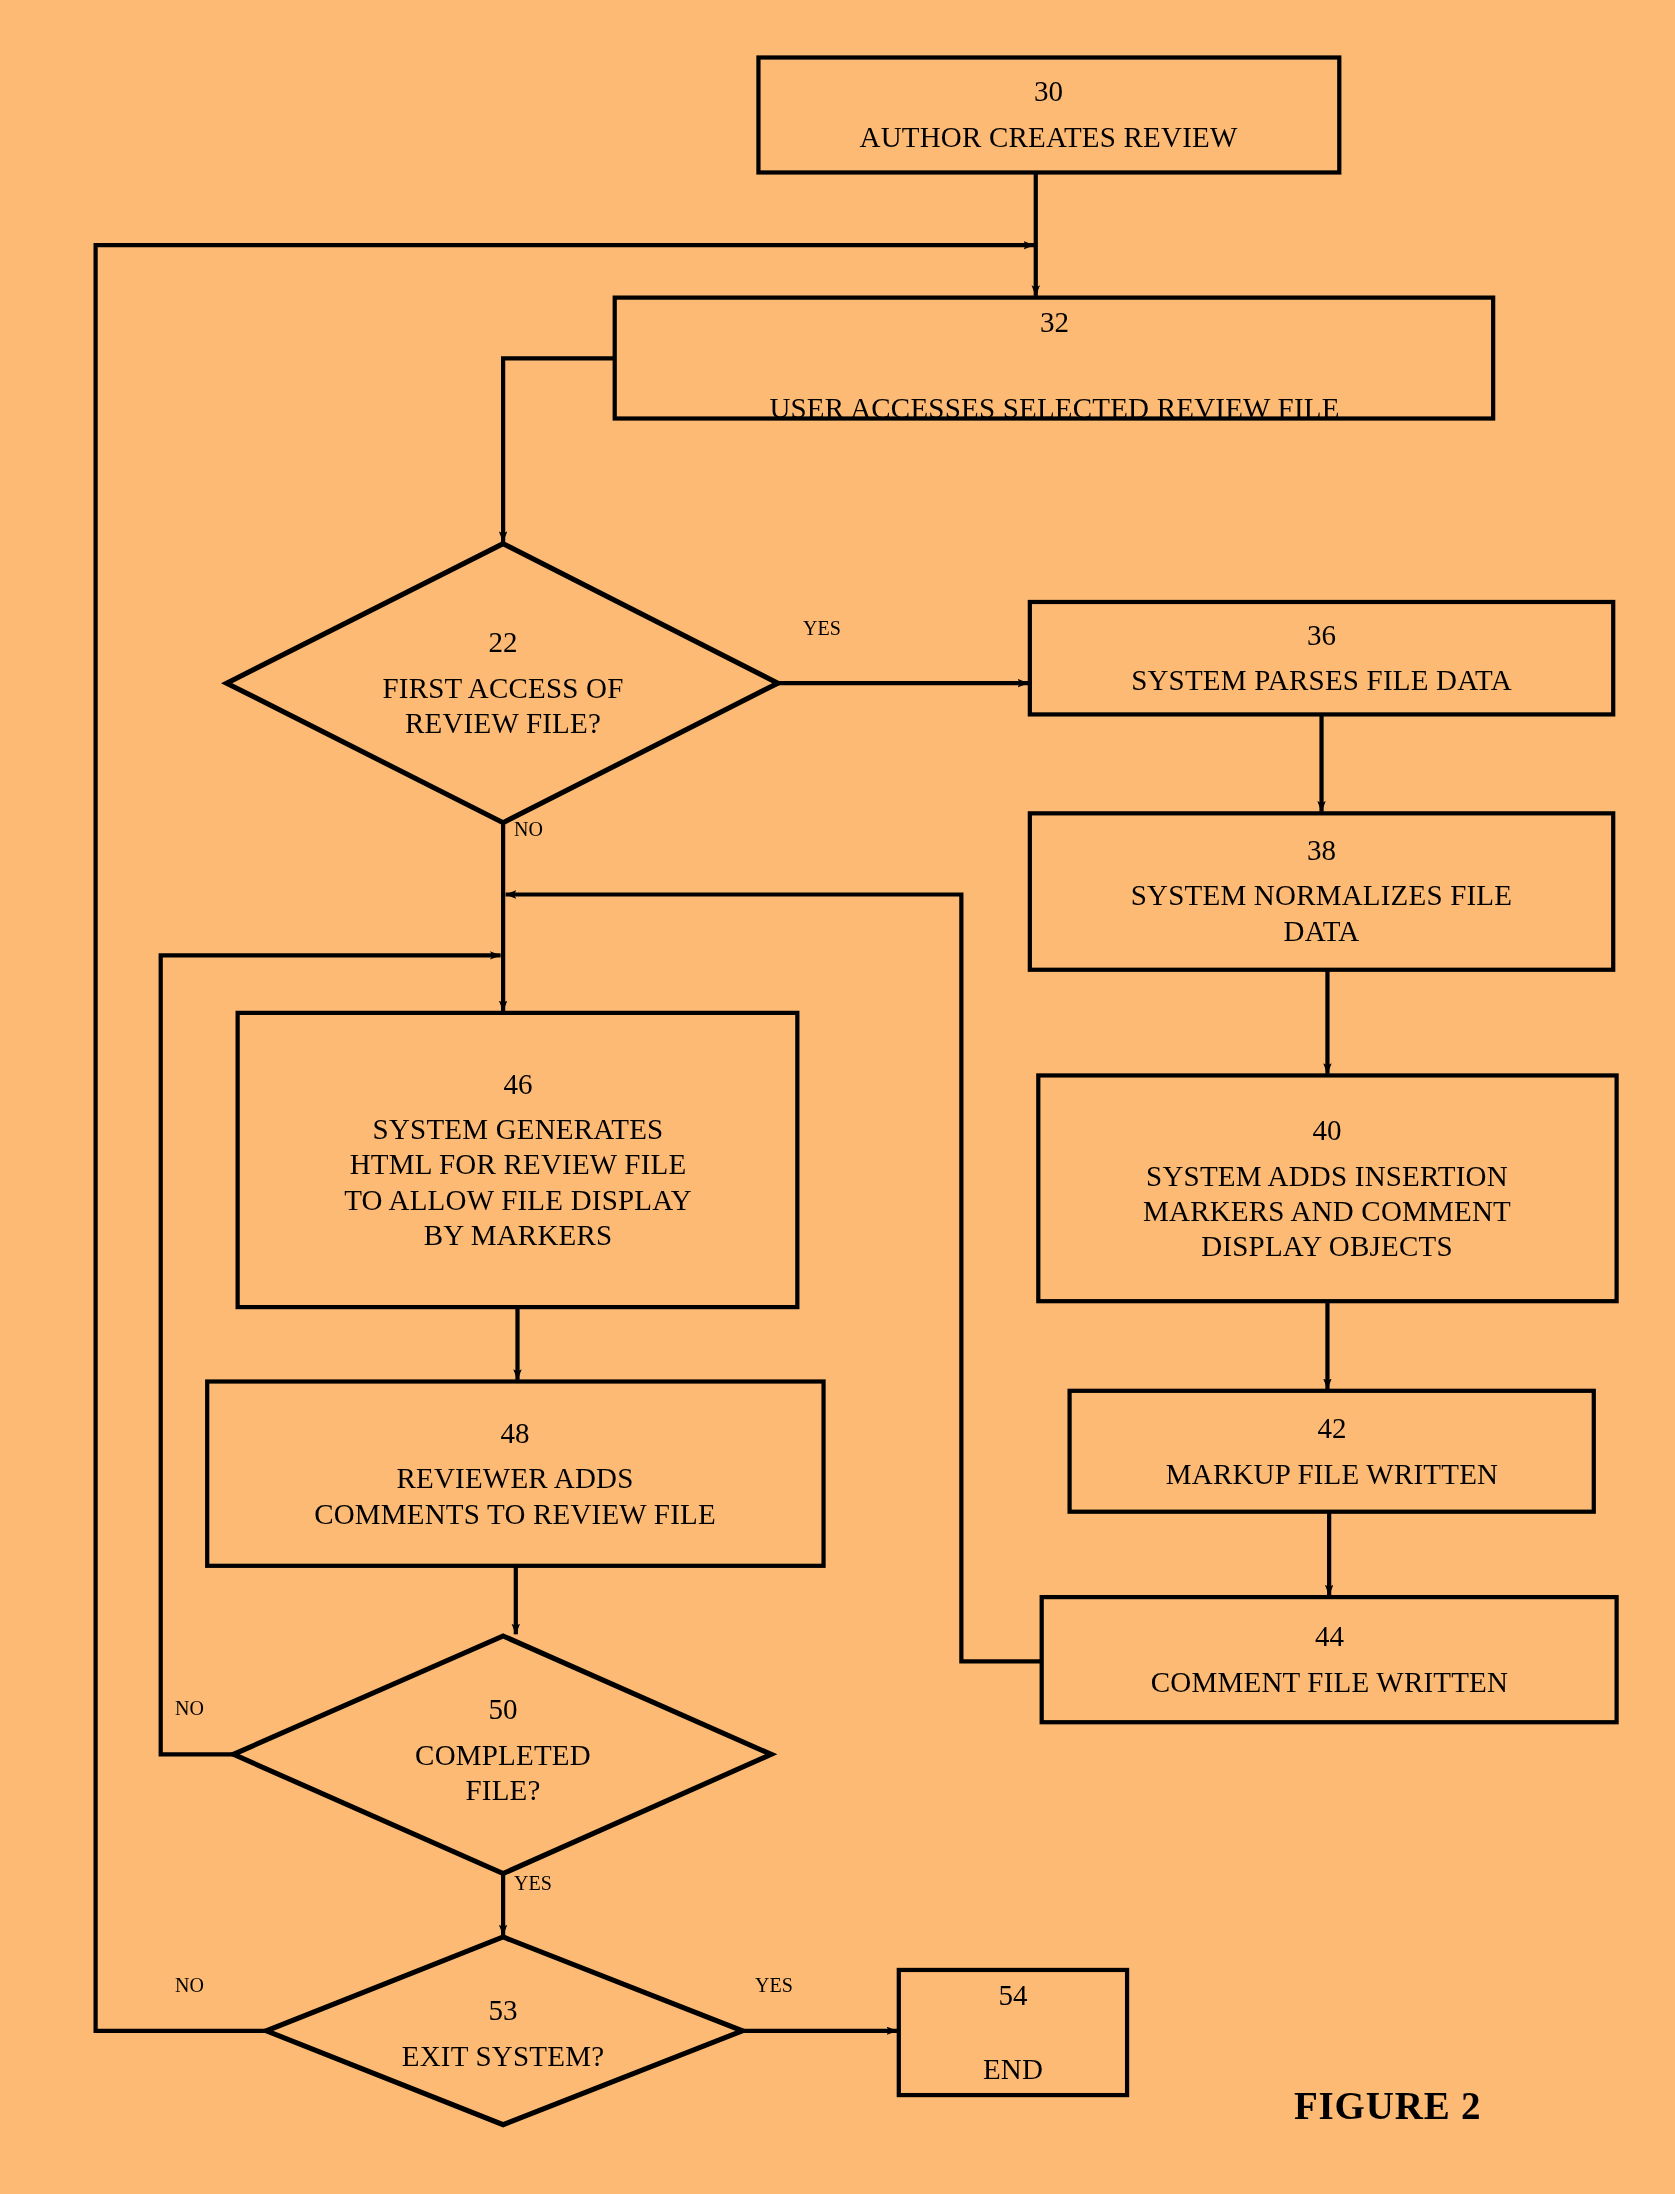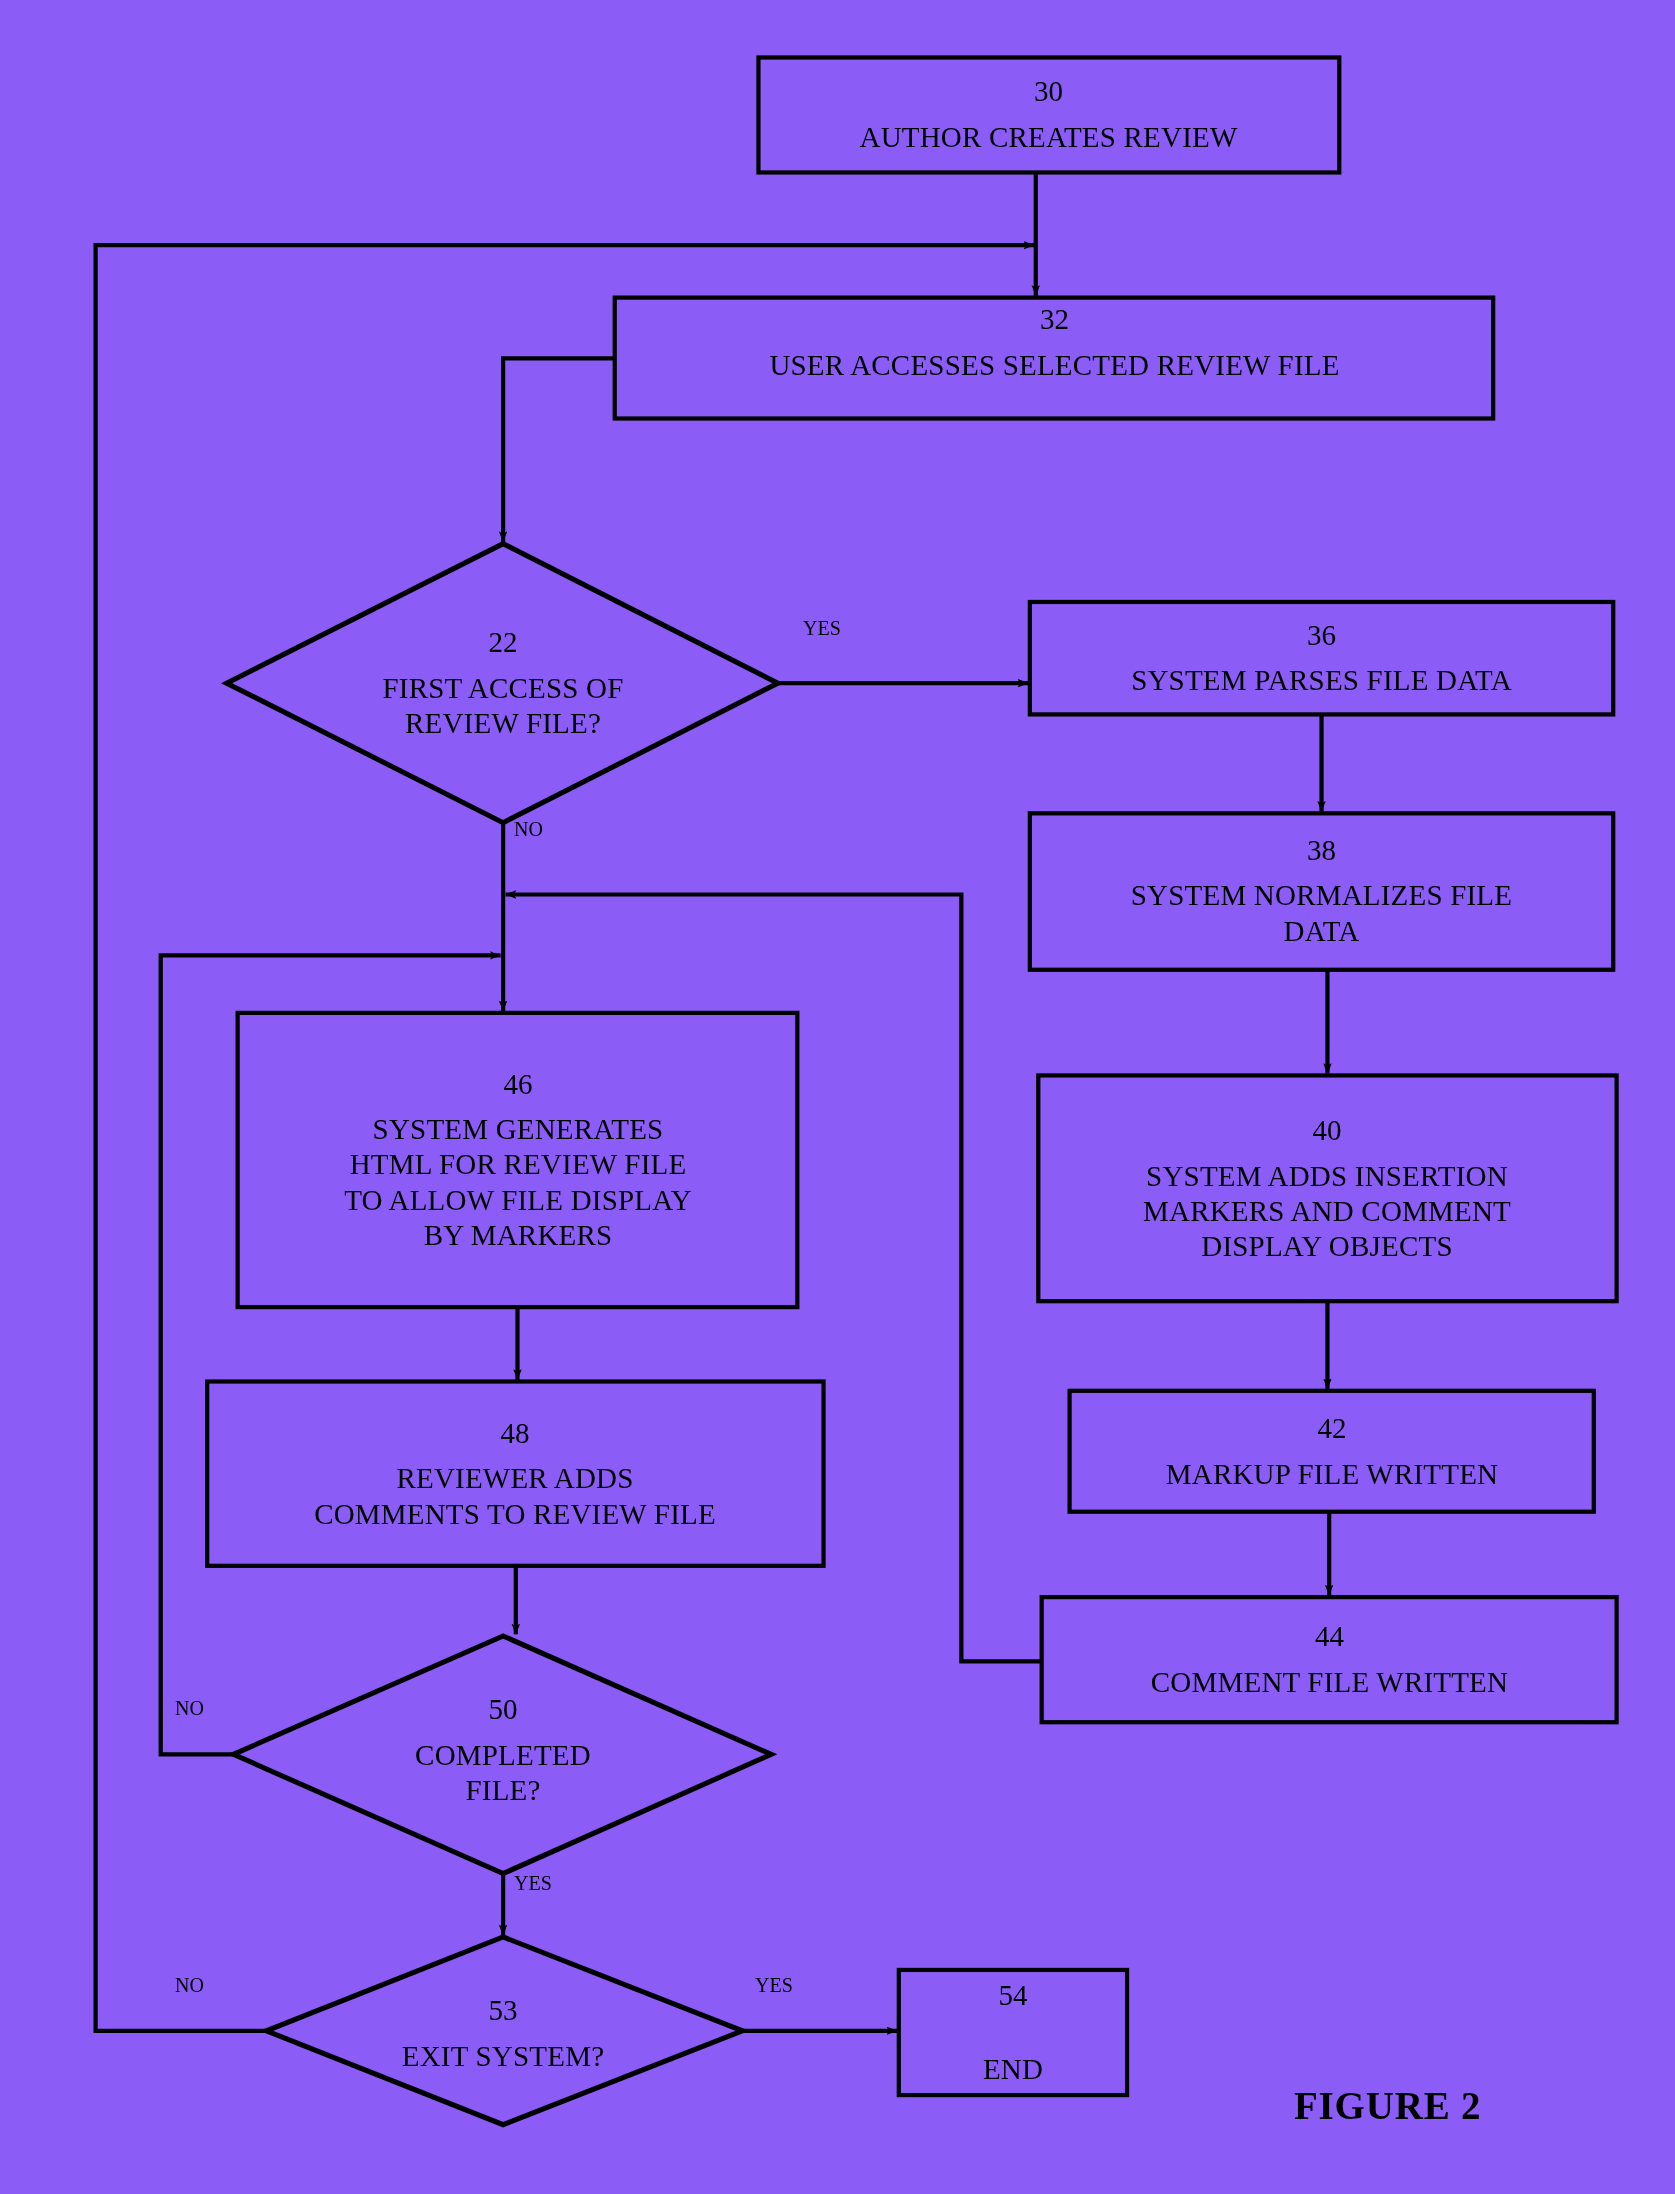--- a/index.html
+++ b/index.html
@@ -4,21 +4,21 @@
 <style>
   html, body {
     margin: 0;
     padding: 0;
     background: #ffffff;
   }
   #page {
     position: relative;
     width: 1675px;
     height: 2194px;
-    background: #8b5cf6;
+    background: #fdba74;
     font-family: "Liberation Serif", "DejaVu Serif", serif;
     overflow: hidden;
   }
   #diagram-svg {
     position: absolute;
     left: 0;
     top: 0;
     width: 1675px;
     height: 2194px;
   }
@@ -132,21 +132,21 @@
     </g>
   </svg>
 
   <div class="node-text" style="left:758px; top:57px; width:581px; height:115px;">
     <div class="node-num">30</div>
     <div class="node-label">
       <div>AUTHOR CREATES REVIEW</div>
     </div>
   </div>
 
-  <div class="node-text" style="left:615px; top:282px; width:879px; height:121px;">
+  <div class="node-text" style="left:615px; top:305px; width:879px; height:121px;justify-content:space-between;">
     <div class="node-num">32</div>
     <div class="node-label">
       <div>USER ACCESSES SELECTED REVIEW FILE</div>
     </div>
   </div>
 
   <div class="node-text" style="left:300px; top:599px; width:406px; height:169px;">
     <div class="node-num">22</div>
     <div class="node-label">
       <div>FIRST ACCESS OF</div>

